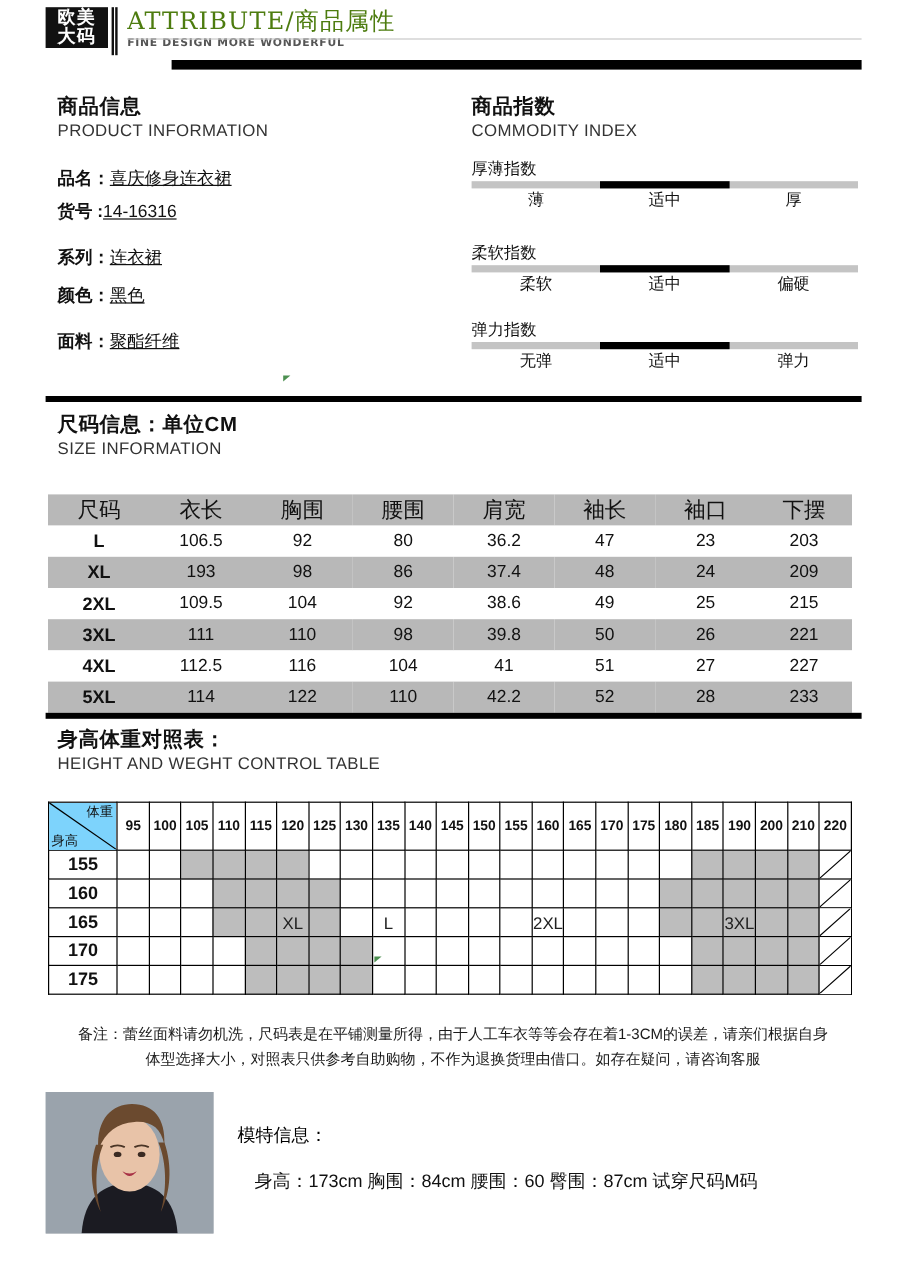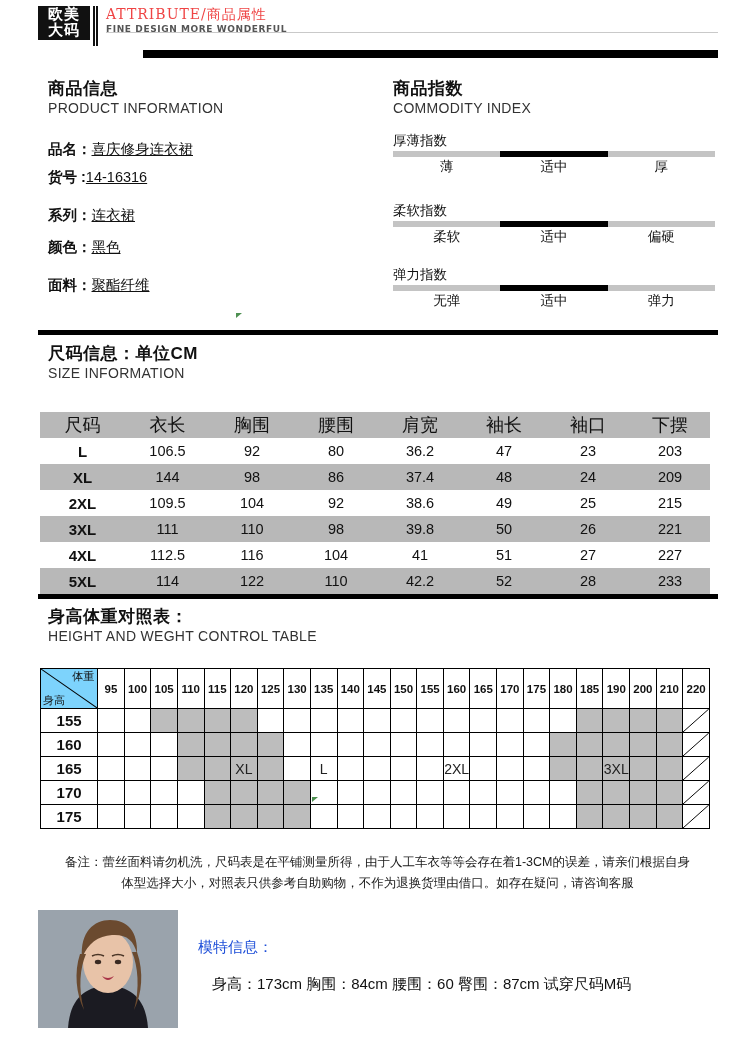--- a/index.html
+++ b/index.html
@@ -25,21 +25,21 @@
     font-size: 15px; font-weight: bold;
     letter-spacing: 1px;
     font-family: "DejaVu Sans", sans-serif;
   }
   .logo-bars { position: absolute; left: 55px; top: 0; width: 5px; height: 40px; }
   .logo-bars i { position: absolute; top: 0; width: 2px; height: 40px; background: #111; display:block; }
   .logo-bars i:nth-child(1) { left: 0; }
   .logo-bars i:nth-child(2) { left: 3px; }
   .header-text { position: absolute; left: 68px; top: 0; }
   .header-cn {
-    font-size: 14px; letter-spacing: 1px; color: #ef4444;
+    font-size: 20px; letter-spacing: 1px; color: #4d7c0f;
     font-family: "DejaVu Serif", "Liberation Serif", serif;
     white-space: nowrap; line-height: 1.15;
   }
   .header-en {
     font-size: 9px; font-weight: bold; color: #555;
     letter-spacing: 0.6px; margin-top: 2px;
     font-family: "DejaVu Sans", sans-serif;
   }
   .header-rule {
     position: absolute; left: 68px; top: 26px; width: 612px; height: 1px; background: #c9c9c9;
@@ -107,21 +107,21 @@
   .hw-table td.cell.xbox .x2 { position: absolute; left: 0; top: 0; width: 100%; height: 100%; }
 
   
   .notes { position: absolute; left: 45px; top: 852px; width: 665px;
            font-size: 12.5px; color: #1a1a1a; line-height: 21px; text-align: center; }
 
   
   .model-photo { position: absolute; left: 38px; top: 910px; width: 140px; height: 118px;
                  background: #9aa2ab; overflow: hidden; }
   .model-info { position: absolute; left: 198px; top: 938px; width: 520px; }
-  .mi-title { font-size: 15px; color: #1d4ed8; line-height: 1.2; }
+  .mi-title { font-size: 15px; color: #000000; line-height: 1.2; }
   .mi-body { font-size: 15px; color: #111; margin-top: 19px; margin-left: 14px; white-space: nowrap; }
 
   .mark { position: absolute; width: 0; height: 0; border-left: 6px solid #2e7d32;
           border-bottom: 5px solid transparent; opacity: .85; }
 </style>
 </head>
 <body>
 
 <div class="page">
 
@@ -248,21 +248,21 @@
         <td>106.5</td>
         <td>92</td>
         <td>80</td>
         <td>36.2</td>
         <td>47</td>
         <td>23</td>
         <td>203</td>
       </tr>
       <tr class="even">
         <td class="sizecell">XL</td>
-        <td>144</td>
+        <td>193</td>
         <td>98</td>
         <td>86</td>
         <td>37.4</td>
         <td>48</td>
         <td>24</td>
         <td>209</td>
       </tr>
       <tr class="odd">
         <td class="sizecell">2XL</td>
         <td>109.5</td>

